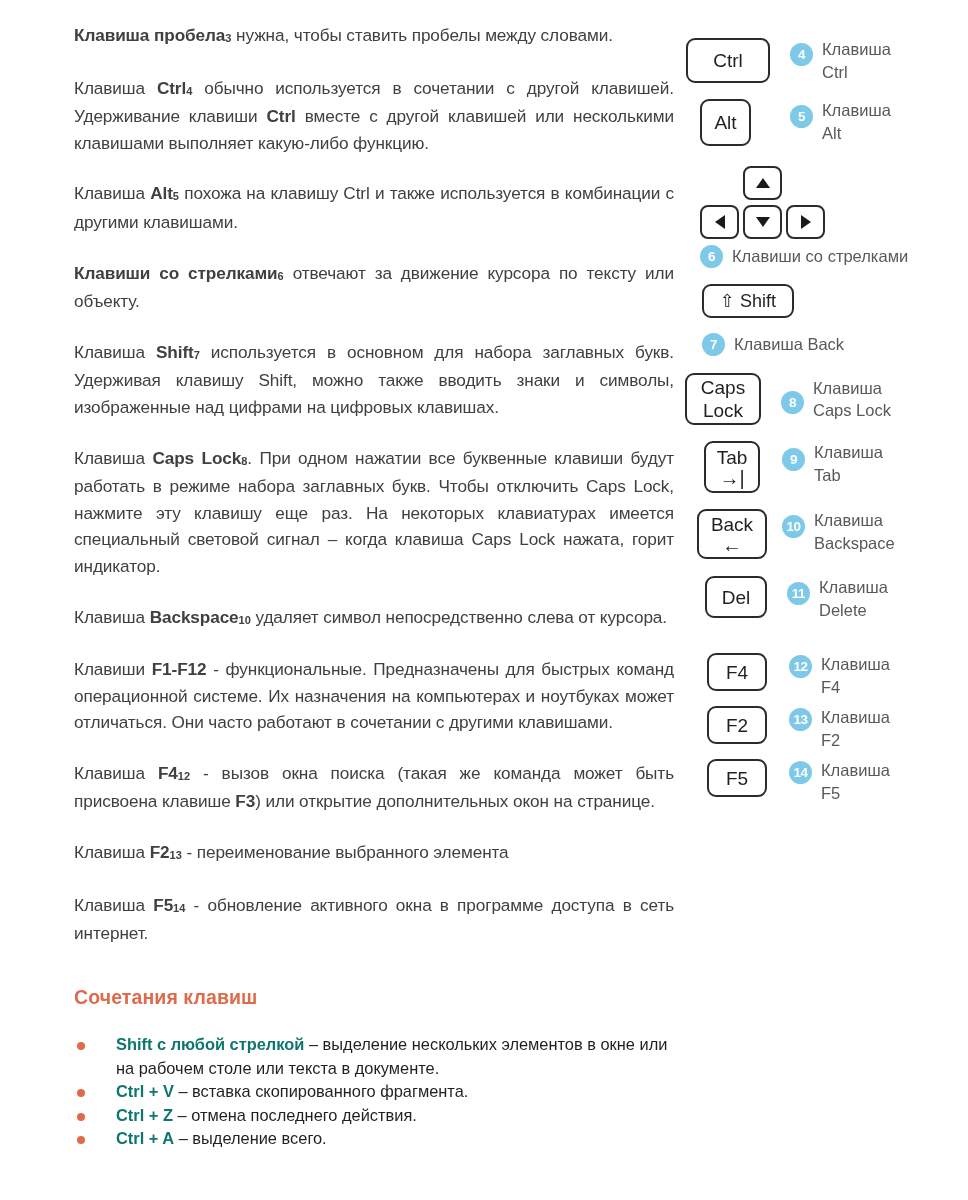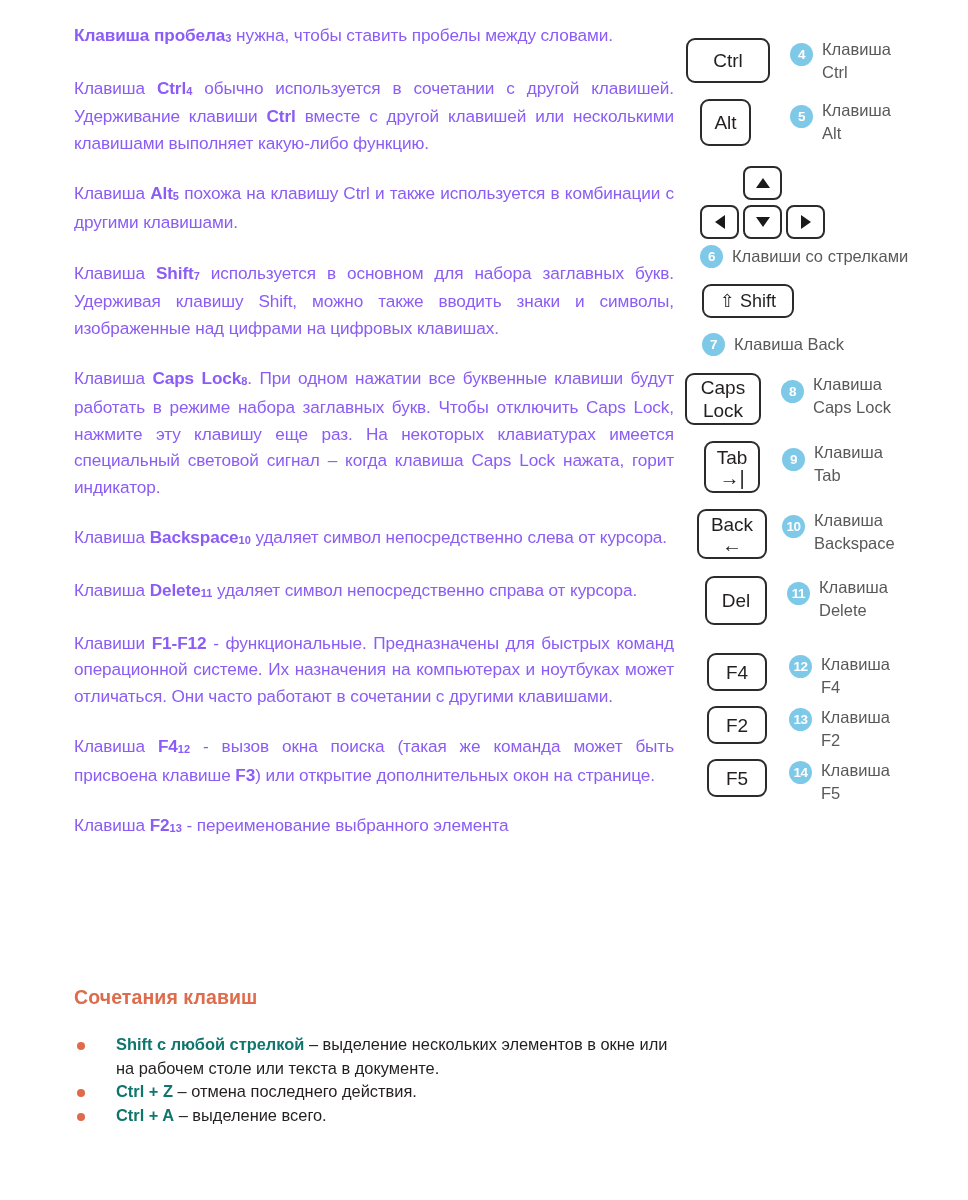--- a/index.html
+++ b/index.html
@@ -19,21 +19,21 @@
   
   .text-col {
     position: absolute;
     left: 74px;
     top: 22px;
     width: 600px;
   }
   .para {
     font-size: 17.2px;
     line-height: 26.6px;
-    color: #8b5cf6;
+    color: #404040;
     margin: 0 0 24px 0;
     text-align: justify;
     text-justify: inter-word;
     letter-spacing: -0.1px;
   }
   .b { font-weight: bold; }
   .num {
     font-size: 11px;
     font-weight: bold;
     vertical-align: baseline;
@@ -194,58 +194,64 @@
   </p>
 
   <p class="para">
     <span>Клавиша </span><span class="b">Ctrl</span><span class="num">4</span><span> обычно используется в сочетании с другой клавишей. Удерживание клавиши </span><span class="b">Ctrl</span><span> вместе с другой клавишей или несколькими клавишами выполняет какую-либо функцию.</span>
   </p>
 
   <p class="para">
     <span>Клавиша </span><span class="b">Alt</span><span class="num">5</span><span> похожа на клавишу Ctrl и также используется в комбинации с другими клавишами.</span>
   </p>
 
+  <p class="para">
+    <span class="b">Клавиши со стрелками</span><span class="num">6</span><span> отвечают за движение курсора по тексту или объекту.</span>
+  </p>
 
   <p class="para">
     <span>Клавиша </span><span class="b">Shift</span><span class="num">7</span><span> используется в основном для набора заглавных букв. Удерживая клавишу Shift, можно также вводить знаки и символы, изображенные над цифрами на цифровых клавишах.</span>
   </p>
 
   <p class="para">
     <span>Клавиша </span><span class="b">Caps Lock</span><span class="num">8</span><span>. При одном нажатии все буквенные клавиши будут работать в режиме набора заглавных букв. Чтобы отключить Caps Lock, нажмите эту клавишу еще раз. На некоторых клавиатурах имеется специальный световой сигнал – когда клавиша Caps Lock нажата, горит индикатор.</span>
   </p>
 
 
   <p class="para">
     <span>Клавиша </span><span class="b">Backspace</span><span class="num">10</span><span> удаляет символ непосредственно слева от курсора.</span>
   </p>
 
-  <p class="para">
-    <span>Клавиша </span><span class="b">Delete</span><span class="num">11</span><span> удаляет символ непосредственно справа от курсора.</span>
-  </p>
 
   <p class="para">
     <span>Клавиши </span><span class="b">F1-F12</span><span> - функциональные. Предназначены для быстрых команд операционной системе. Их назначения на компьютерах и ноутбуках может отличаться. Они часто работают в сочетании с другими клавишами.</span>
   </p>
 
   <p class="para">
     <span>Клавиша </span><span class="b">F4</span><span class="num">12</span><span> - вызов  окна  поиска (такая же  команда может быть присвоена  клавише </span><span class="b">F3</span><span>) или  открытие  дополнительных окон на странице.</span>
   </p>
 
   <p class="para">
     <span>Клавиша </span><span class="b">F2</span><span class="num">13</span><span> - переименование выбранного элемента</span>
   </p>
 
+  <p class="para">
+    <span>Клавиша </span><span class="b">F5</span><span class="num">14</span><span> - обновление активного окна в программе доступа в сеть интернет.</span>
+  </p>
 
 </div>
 
 <div class="section-heading">Сочетания клавиш</div>
 
 <ul class="combo-list">
   <li class="combo-item">
     <span class="dot"></span><span class="combo-key">Shift с любой стрелкой</span><span class="combo-desc"> – выделение нескольких элементов в окне или на рабочем столе или текста в документе.</span>
+  </li>
+  <li class="combo-item">
+    <span class="dot"></span><span class="combo-key">Ctrl + V</span><span class="combo-desc"> – вставка скопированного фрагмента.</span>
   </li>
   <li class="combo-item">
     <span class="dot"></span><span class="combo-key">Ctrl + Z</span><span class="combo-desc"> – отмена последнего действия.</span>
   </li>
   <li class="combo-item">
     <span class="dot"></span><span class="combo-key">Ctrl + A</span><span class="combo-desc"> – выделение всего.</span>
   </li>
 </ul>
 
 <div class="key-col">
@@ -290,21 +296,21 @@
   <div class="keyrow" style="left:26px; top:284px;">
     <div class="keycap" style="width:92px; height:34px;">
       <span class="kc-line shift-inner">⇧ Shift</span>
     </div>
   </div>
   <div class="badge-row" style="left:26px; top:333px;">
     <div class="badge">7</div>
     <div class="caption-inline">Клавиша Back</div>
   </div>
 
-  <div class="keyrow" style="left:9px; top:373px;">
+  <div class="keyrow" style="left:9px; top:373px;align-items:center;">
     <div class="keycap" style="width:76px; height:52px; line-height:23px;">
       <span class="kc-line">Caps</span>
       <span class="kc-line">Lock</span>
     </div>
     <div class="badge" style="margin-left:20px; margin-top:7px;">8</div>
     <div class="caption">Клавиша
 Caps Lock</div>
   </div>
 
   <div class="keyrow" style="left:28px; top:441px;">
@@ -321,21 +327,21 @@
     <div class="keycap" style="width:70px; height:50px; line-height:21px;">
       <span class="kc-line">Back</span>
       <span class="kc-line tab-arrow">←</span>
     </div>
     <div class="badge" style="margin-left:15px; margin-top:6px;">10</div>
     <div class="caption">Клавиша
 Backspace</div>
   </div>
 
   <div class="keyrow" style="left:29px; top:576px;">
-    <div class="keycap" style="width:62px; height:49px;">
+    <div class="keycap" style="width:62px; height:42px;">
       <span class="kc-line">Del</span>
     </div>
     <div class="badge" style="margin-left:20px; margin-top:6px;">11</div>
     <div class="caption">Клавиша
 Delete</div>
   </div>
 
   <div class="keyrow" style="left:31px; top:653px;">
     <div class="keycap" style="width:60px; height:38px;">
       <span class="kc-line">F4</span>

